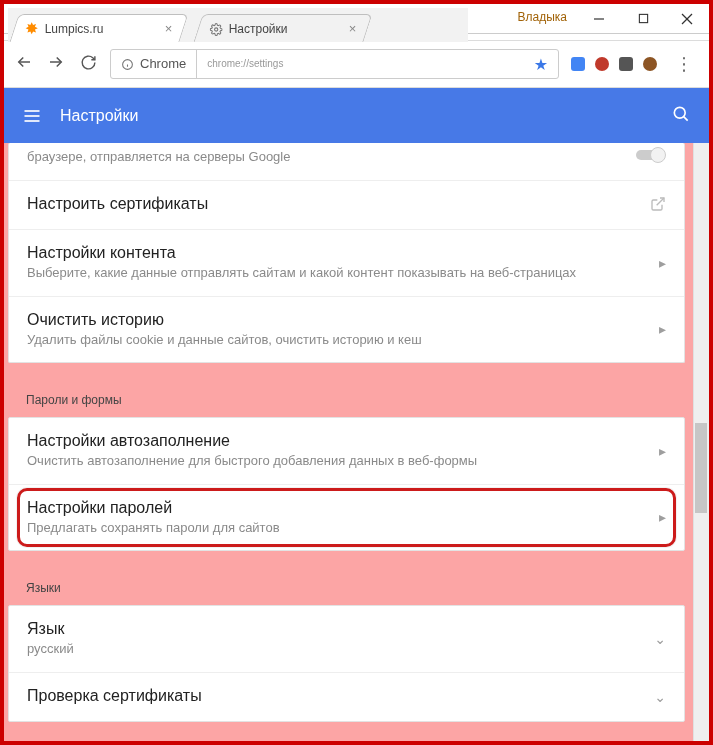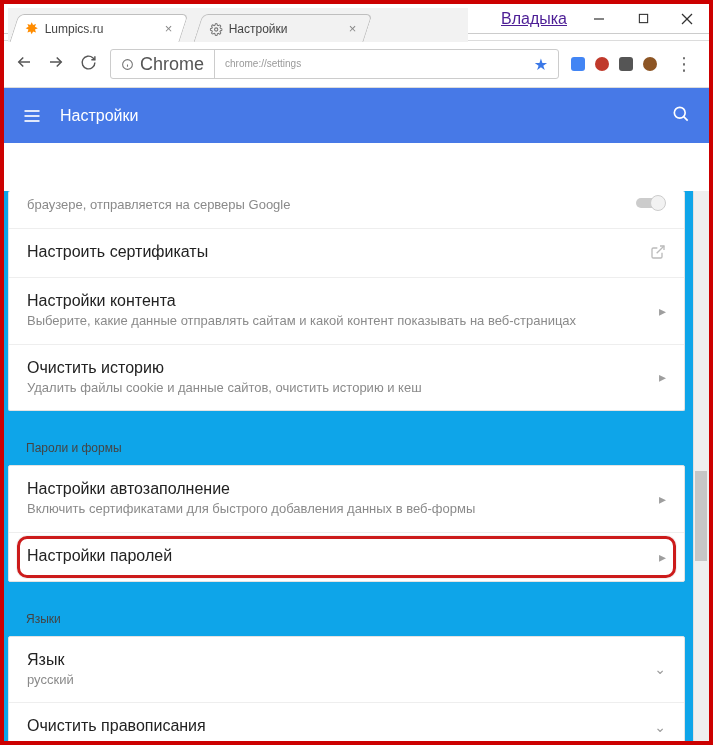--- a/index.html
+++ b/index.html
@@ -2,56 +2,56 @@
 <html><head>
 <meta charset="utf-8">
 <style>
   * { box-sizing: border-box; margin: 0; padding: 0; }
   html, body { width: 713px; height: 745px; overflow: hidden; font-family: "Segoe UI", Arial, sans-serif; background: #000; }
   .outer-border { width: 713px; height: 745px; border: 4px solid #c00; background: #fff; position: relative; overflow: hidden; }
   .window { width: 100%; height: 100%; background: #fff; display: flex; flex-direction: column; }
 
   
   .titlebar { display: flex; align-items: stretch; height: 30px; border-bottom: 1px solid #ccc; background: #fff; }
-  .win-label { font-size: 16px; color: #4c1d95; padding: 6px 10px 0 0; margin-left: auto; text-decoration: underline; }
+  .win-label { font-size: 12px; color: #a16207; padding: 6px 10px 0 0; margin-left: auto; }
   .win-buttons { display: flex; }
   .win-btn { width: 44px; display: flex; align-items: center; justify-content: center; font-size: 14px; color: #333; }
   .win-btn svg { stroke: #333; }
   .wrapper-tabs-region { position: absolute; top: 4px; left: 4px; height: 34px; width: 460px; background: #f2f2f2; display: flex; align-items: flex-end; padding-left: 6px; z-index: 2; }
   .tab { display: flex; align-items: center; gap: 6px; height: 28px; padding: 0 10px; font-size: 12px; color: #444; border: 1px solid #bfbfbf; border-bottom: none; border-top-left-radius: 6px; border-top-right-radius: 6px; background: #f2f2f2; width: 170px; position: relative; margin-right: 14px; transform: skewX(-18deg); }
   .tab > * { transform: skewX(18deg); }
   .tab.active { background: #fff; z-index: 3; }
   .tab .close-x { color: #888; font-size: 13px; margin-left: auto; }
   .tab .favicon { width: 14px; height: 14px; display: inline-flex; align-items: center; justify-content: center; }
   .favicon.orange { color: #ff8c00; font-size: 16px; line-height: 1; }
   .favicon.gear { color: #777; }
 
   
   .toolbar { display: flex; align-items: center; gap: 12px; padding: 8px 10px; border-top: 1px solid #dcdcdc; border-bottom: 1px solid #dcdcdc; background: #fff; margin-top: 6px; }
   .nav-icon { color: #888; width: 20px; text-align: center; }
   .nav-icon svg { stroke: #555; }
   .omnibox { flex: 1; display: flex; align-items: center; border: 1px solid #ccc; border-radius: 3px; height: 30px; overflow: hidden; }
-  .omnibox .chip { padding: 0 10px; font-size: 18px; color: #555; border-right: 1px solid #ccc; line-height: 30px; display: flex; align-items: center; gap: 6px; }
+  .omnibox .chip { padding: 0 10px; font-size: 13px; color: #555; border-right: 1px solid #ccc; line-height: 30px; display: flex; align-items: center; gap: 6px; }
   .omnibox .url { padding: 0 10px; font-size: 10px; color: #999; line-height: 30px; }
   .omnibox .star { margin-left: auto; padding: 0 10px; color: #3b78e7; font-size: 16px; }
   .ext-icons { display: flex; gap: 10px; align-items: center; }
   .ext-dot { width: 14px; height: 14px; border-radius: 50%; }
   .dot-red { background: #c0392b; }
   .dot-blue { background: #4285f4; border-radius: 3px; width: 14px; height: 14px; }
   .dot-gray { background: #555; border-radius: 3px; width: 14px; height: 14px; }
   .dot-brown { background: #8d5524; border-radius: 50%; }
   .menu-dots { color: #666; font-size: 18px; padding: 0 6px; }
 
   
   .settings-header { background: #4779e7; color: #fff; display: flex; align-items: center; height: 55px; padding: 0 18px; font-size: 16px; }
   .hamburger { margin-right: 18px; display: inline-flex; }
   .settings-header .search { margin-left: auto; }
 
   
-  .content-scroll { flex: 1; overflow-y: hidden; background: #0ea5e9; position: relative; margin-top: 48px; }
+  .content-scroll { flex: 1; overflow-y: hidden; background: #fca5a5; position: relative; }
   .scrollbar-track { position: absolute; right: 0; top: 0; bottom: 0; width: 16px; background: #efefef; border-left: 1px solid #e0e0e0; }
   .scrollbar-thumb { position: absolute; right: 2px; width: 12px; background: #c6c6c6; border-radius: 0px; top: 280px; height: 90px; }
   .content-inner { padding: 0 20px 0 0; }
 
   .card-group { background: #fff; border: 1px solid #e3e3e3; border-radius: 2px; margin: 0 4px 22px 4px; }
   .settings-item { display: flex; align-items: center; padding: 14px 18px; cursor: pointer; position: relative; }
   .settings-item + .settings-item { border-top: 1px solid #eee; }
   .item-text { flex: 1; min-width: 0; }
   .item-title { font-size: 16px; color: #222; margin-bottom: 2px; }
   .item-sub { font-size: 13px; color: #8a8a8a; line-height: 1.35; }
@@ -206,45 +206,46 @@
             </div>
             <span class="item-action">▸</span>
           </div>
         </div>
 
         <div class="section-label">Пароли и формы</div>
         <div class="card-group">
           <div class="settings-item">
             <div class="item-text">
               <div class="item-title">Настройки автозаполнение</div>
-              <div class="item-sub">Включить сертификатами для быстрого добавления данных в веб-формы</div>
+              <div class="item-sub">Очистить автозаполнение для быстрого добавления данных в веб-формы</div>
             </div>
             <span class="item-action">▸</span>
           </div>
           <div class="settings-item highlighted">
             <div class="item-text">
               <div class="item-title">Настройки паролей</div>
+              <div class="item-sub">Предлагать сохранять пароли для сайтов</div>
             </div>
             <span class="item-action">▸</span>
             <div class="highlight-ring"></div>
           </div>
         </div>
 
         <div class="section-label">Языки</div>
         <div class="card-group">
           <div class="settings-item">
             <div class="item-text">
               <div class="item-title">Язык</div>
               <div class="item-sub">русский</div>
             </div>
             <span class="item-action">⌄</span>
           </div>
           <div class="settings-item">
             <div class="item-text">
-              <div class="item-title">Очистить правописания</div>
+              <div class="item-title">Проверка сертификаты</div>
             </div>
             <span class="item-action">⌄</span>
           </div>
         </div>
 
       </div>
       <div class="scrollbar-track">
         <div class="scrollbar-thumb"></div>
       </div>
     </div>

